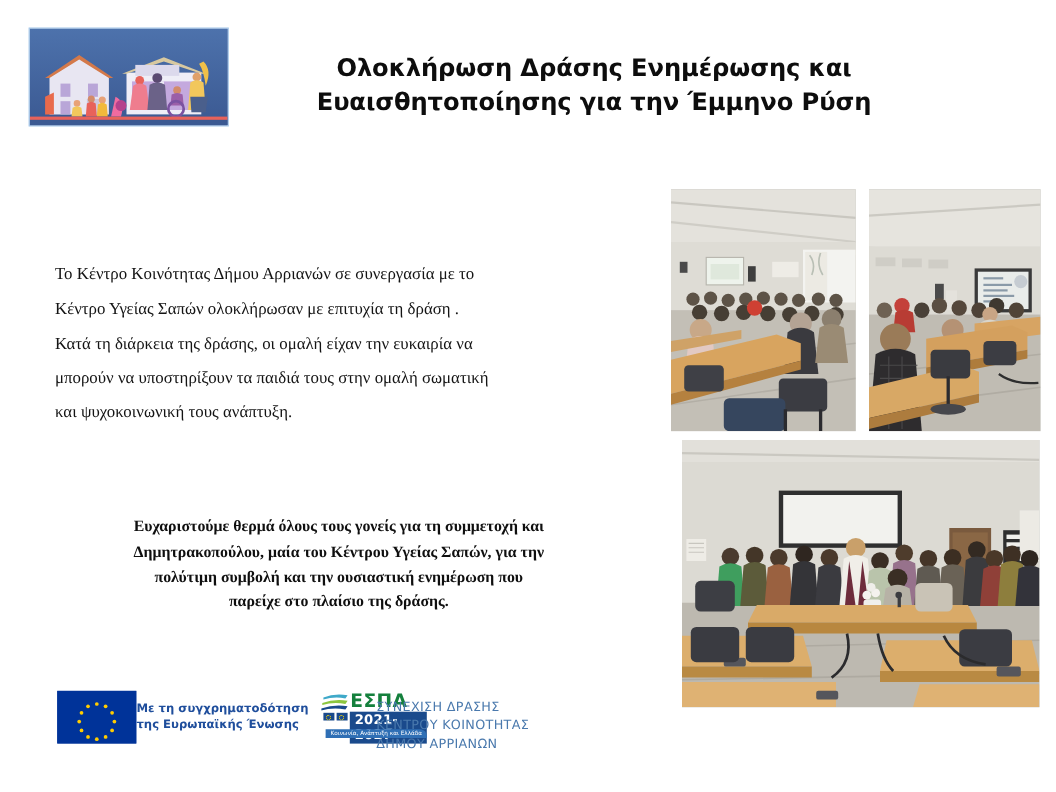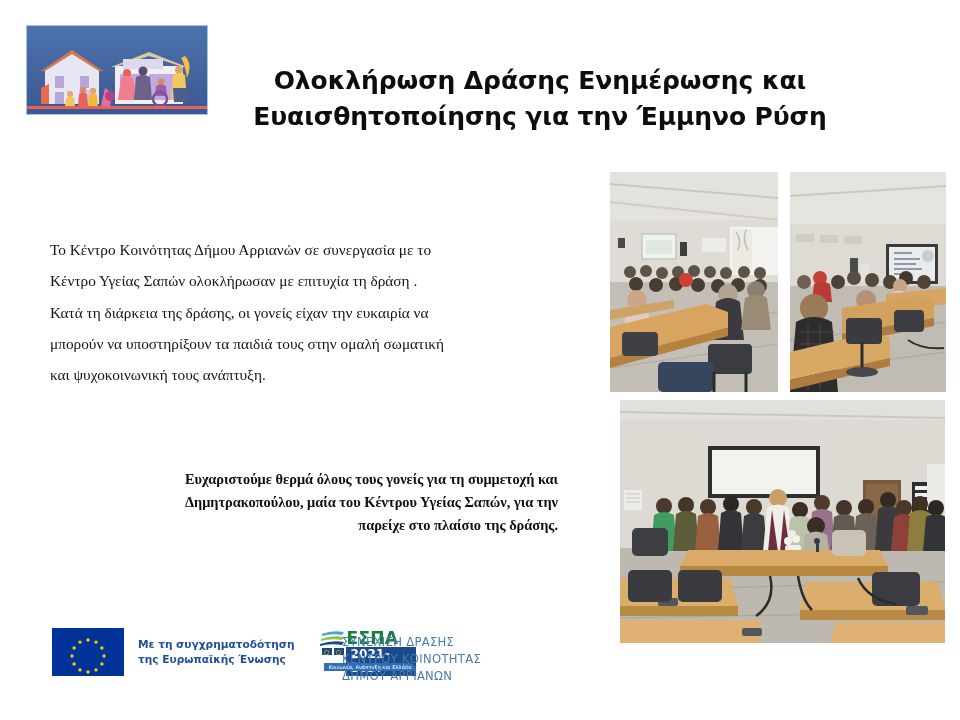--- a/index.html
+++ b/index.html
@@ -24,26 +24,26 @@
     height: 88px;
     border: 1px solid #9fc4e8;
     background: linear-gradient(160deg, #4a6ea8 0%, #44639e 45%, #3c5a93 100%);
     overflow: hidden;
   }
   #header-logo svg { display: block; width: 100%; height: 100%; }
 
   #page-title {
     position: absolute;
     left: 230px;
-    top: 63px;
+    top: 47px;
     width: 620px;
     text-align: center;
     font-family: "DejaVu Sans", "Liberation Sans", sans-serif;
     font-weight: bold;
-    font-size: 25px;
+    font-size: 22px;
     line-height: 1.42;
     color: #0d0d0d;
     letter-spacing: -0.1px;
   }
 
   
   #body-text {
     position: absolute;
     left: 50px;
     top: 198px;
@@ -61,31 +61,30 @@
   #thanks-text {
     position: absolute;
     left: 58px;
     top: 468px;
     width: 500px;
     font-family: "Liberation Serif", "DejaVu Serif", serif;
     font-weight: bold;
     font-size: 14.4px;
     line-height: 1.58;
     color: #0f0f0f;
-    text-align: right;
+    text-align: center;
   }
 
   
   #footer-logos {
     position: absolute;
     left: 52px;
     top: 628px;
     display: flex;
     align-items: center;
-    gap: 14px;
   }
   #eu-flag {
     width: 72px;
     height: 48px;
     background: #003399;
     position: relative;
     flex: none;
   }
   #eu-flag svg { display:block; width:100%; height:100%; }
   #eu-text {
@@ -230,28 +229,29 @@
 </div>
 
 <div id="page-title">
   <div>Ολοκλήρωση Δράσης Ενημέρωσης και</div>
   <div>Ευαισθητοποίησης για την Έμμηνο Ρύση</div>
 </div>
 
 <div id="body-text">
   <span class="para-line">Το Κέντρο Κοινότητας Δήμου Αρριανών σε συνεργασία με το</span>
   <span class="para-line">Κέντρο Υγείας Σαπών ολοκλήρωσαν με επιτυχία τη δράση .</span>
-  <span class="para-line">Κατά τη διάρκεια της δράσης, οι γονείς είχαν την ευκαιρία να</span>
+  <span class="para-line">Κατά τη διάρκεια της δράσης, οι ομαλή είχαν την ευκαιρία να</span>
   <span class="para-line">μπορούν να υποστηρίξουν τα παιδιά τους στην ομαλή σωματική</span>
   <span class="para-line">και ψυχοκοινωνική τους ανάπτυξη.</span>
 </div>
 
 <div id="thanks-text">
   <div>Ευχαριστούμε θερμά όλους τους γονείς για τη συμμετοχή και</div>
   <div>Δημητρακοπούλου, μαία του Κέντρου Υγείας Σαπών, για την</div>
+  <div>πολύτιμη συμβολή και την ουσιαστική ενημέρωση που</div>
   <div>παρείχε στο πλαίσιο της δράσης.</div>
 </div>
 
 <div class="photo" id="photo-seminar-left">
   <svg viewBox="0 0 168 220" preserveAspectRatio="none">
     <rect width="168" height="220" fill="#d8d6d0"></rect>
 
     <polygon points="0,0 168,0 168,60 0,48" fill="#e4e2dc"></polygon>
     <line x1="0" y1="12" x2="168" y2="26" stroke="#c9c7c0" stroke-width="2"></line>
     <line x1="0" y1="30" x2="168" y2="48" stroke="#cfcdc6" stroke-width="2"></line>

